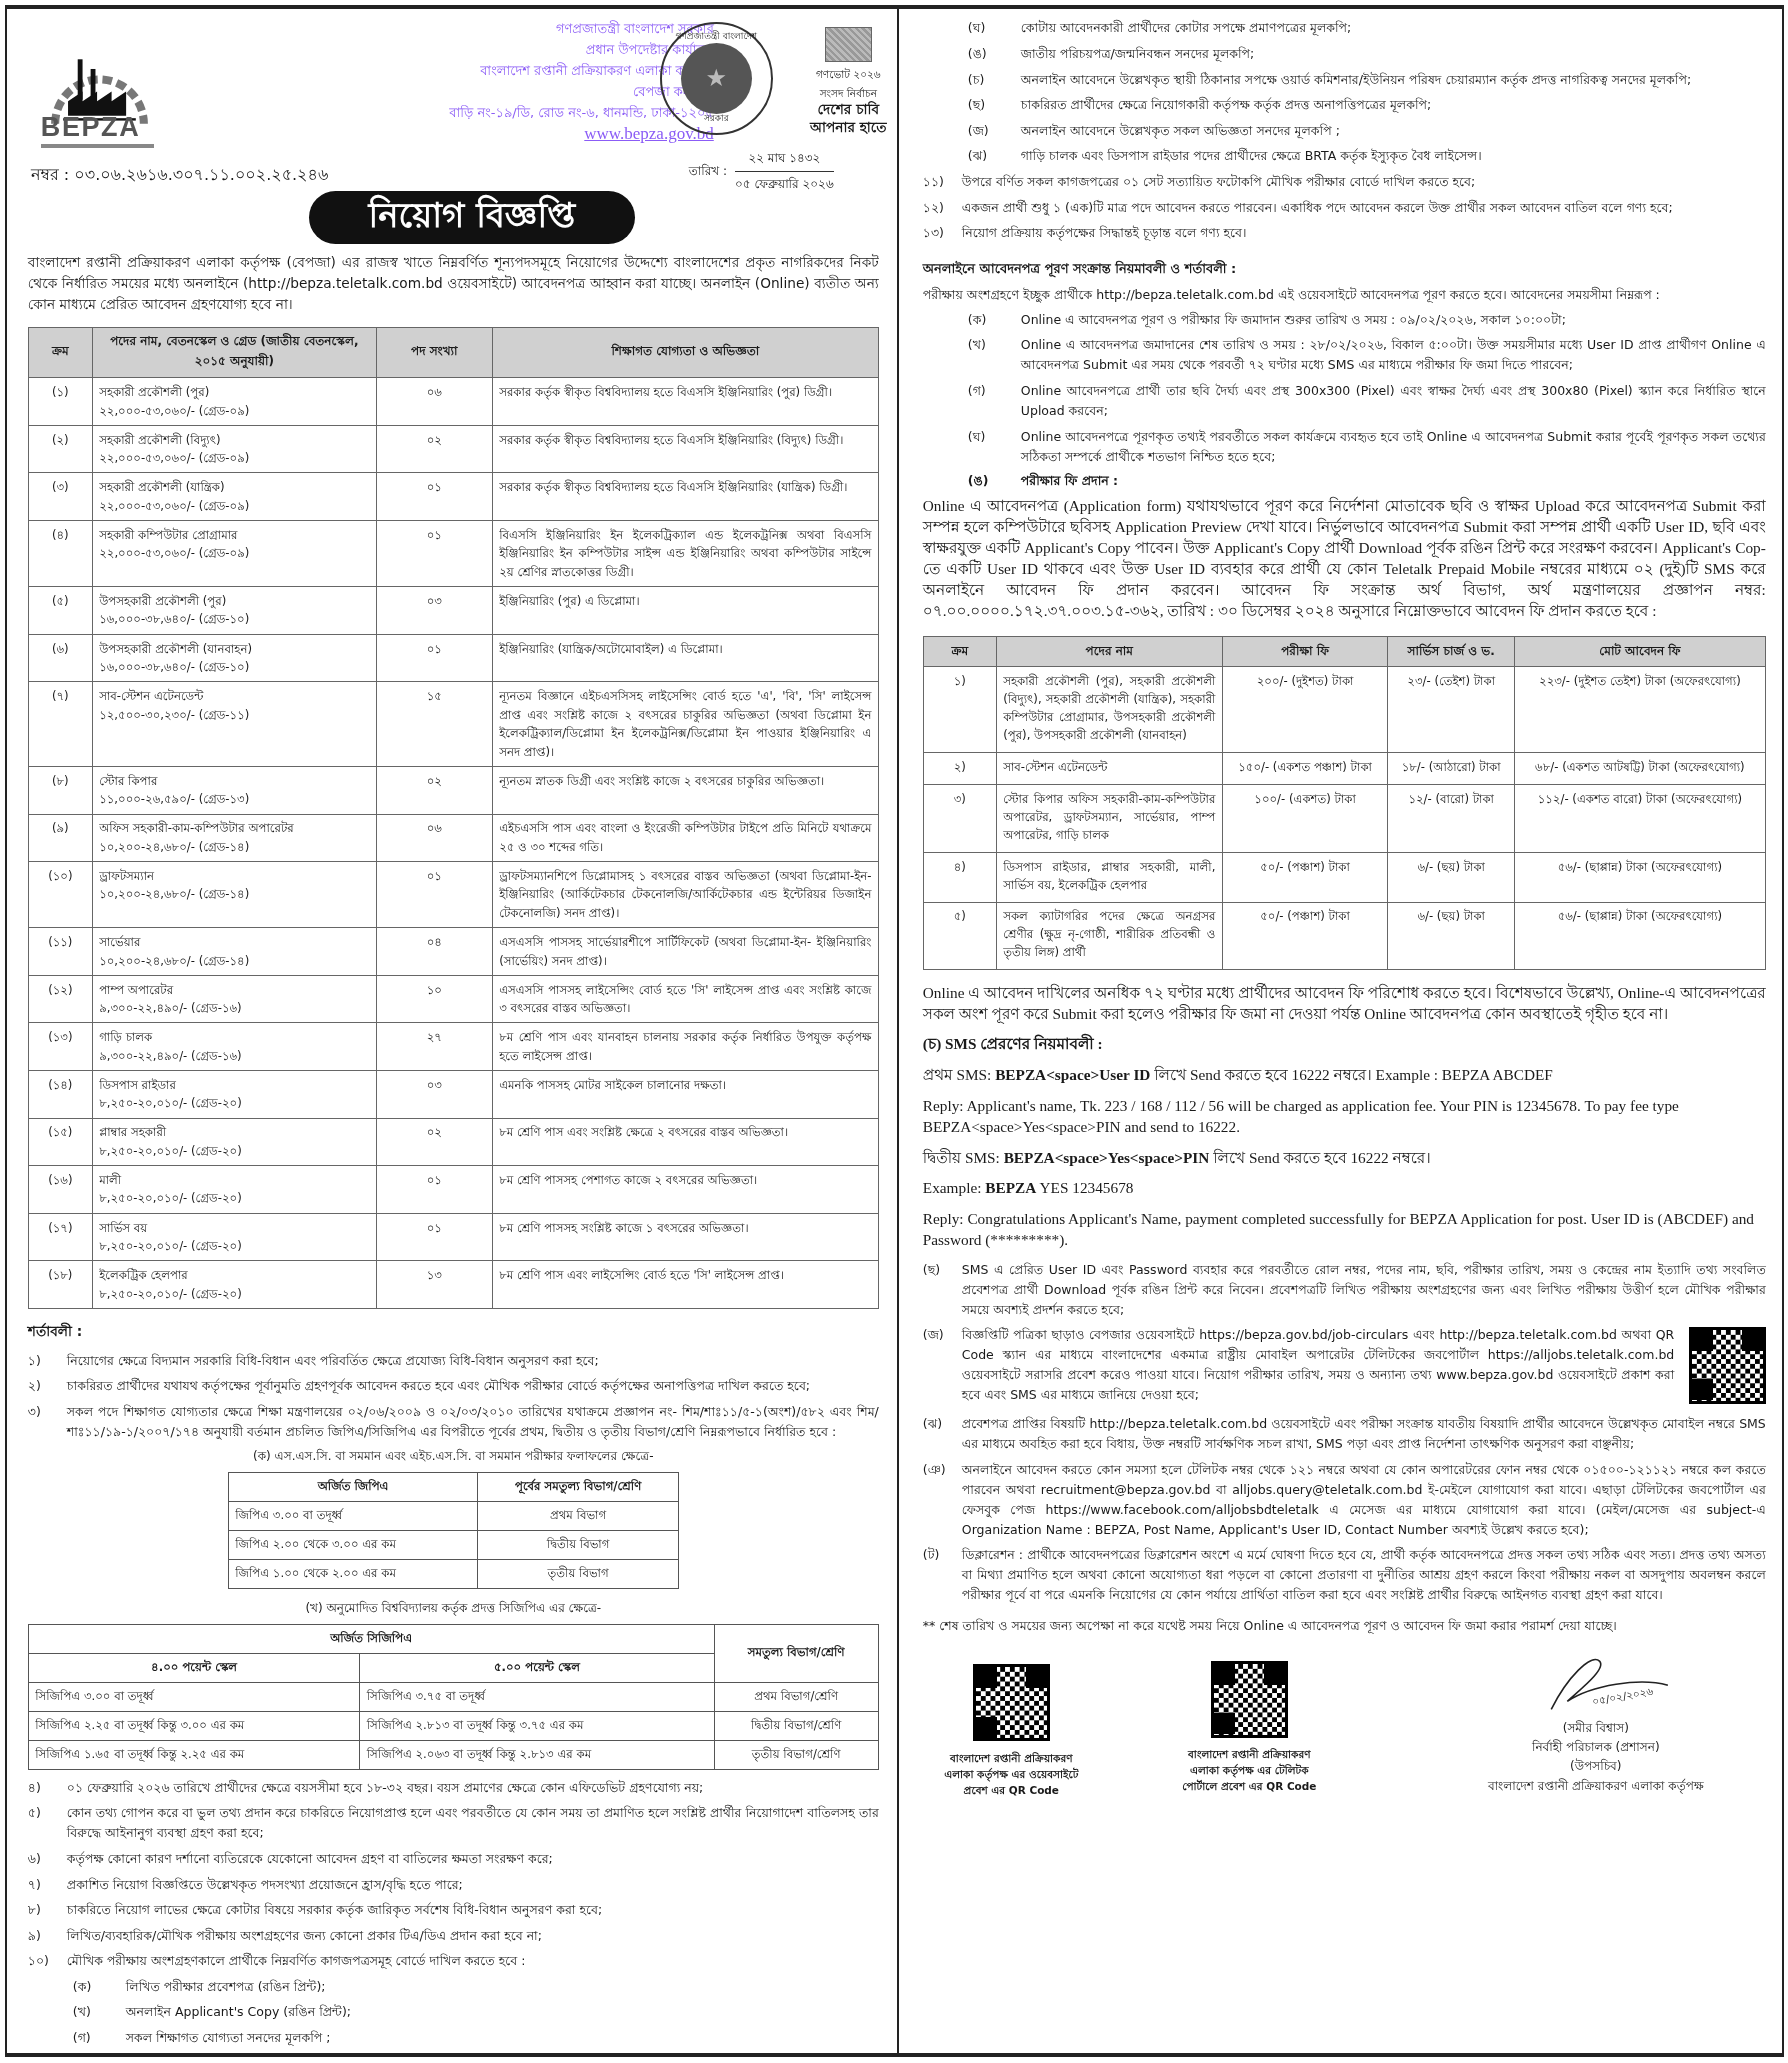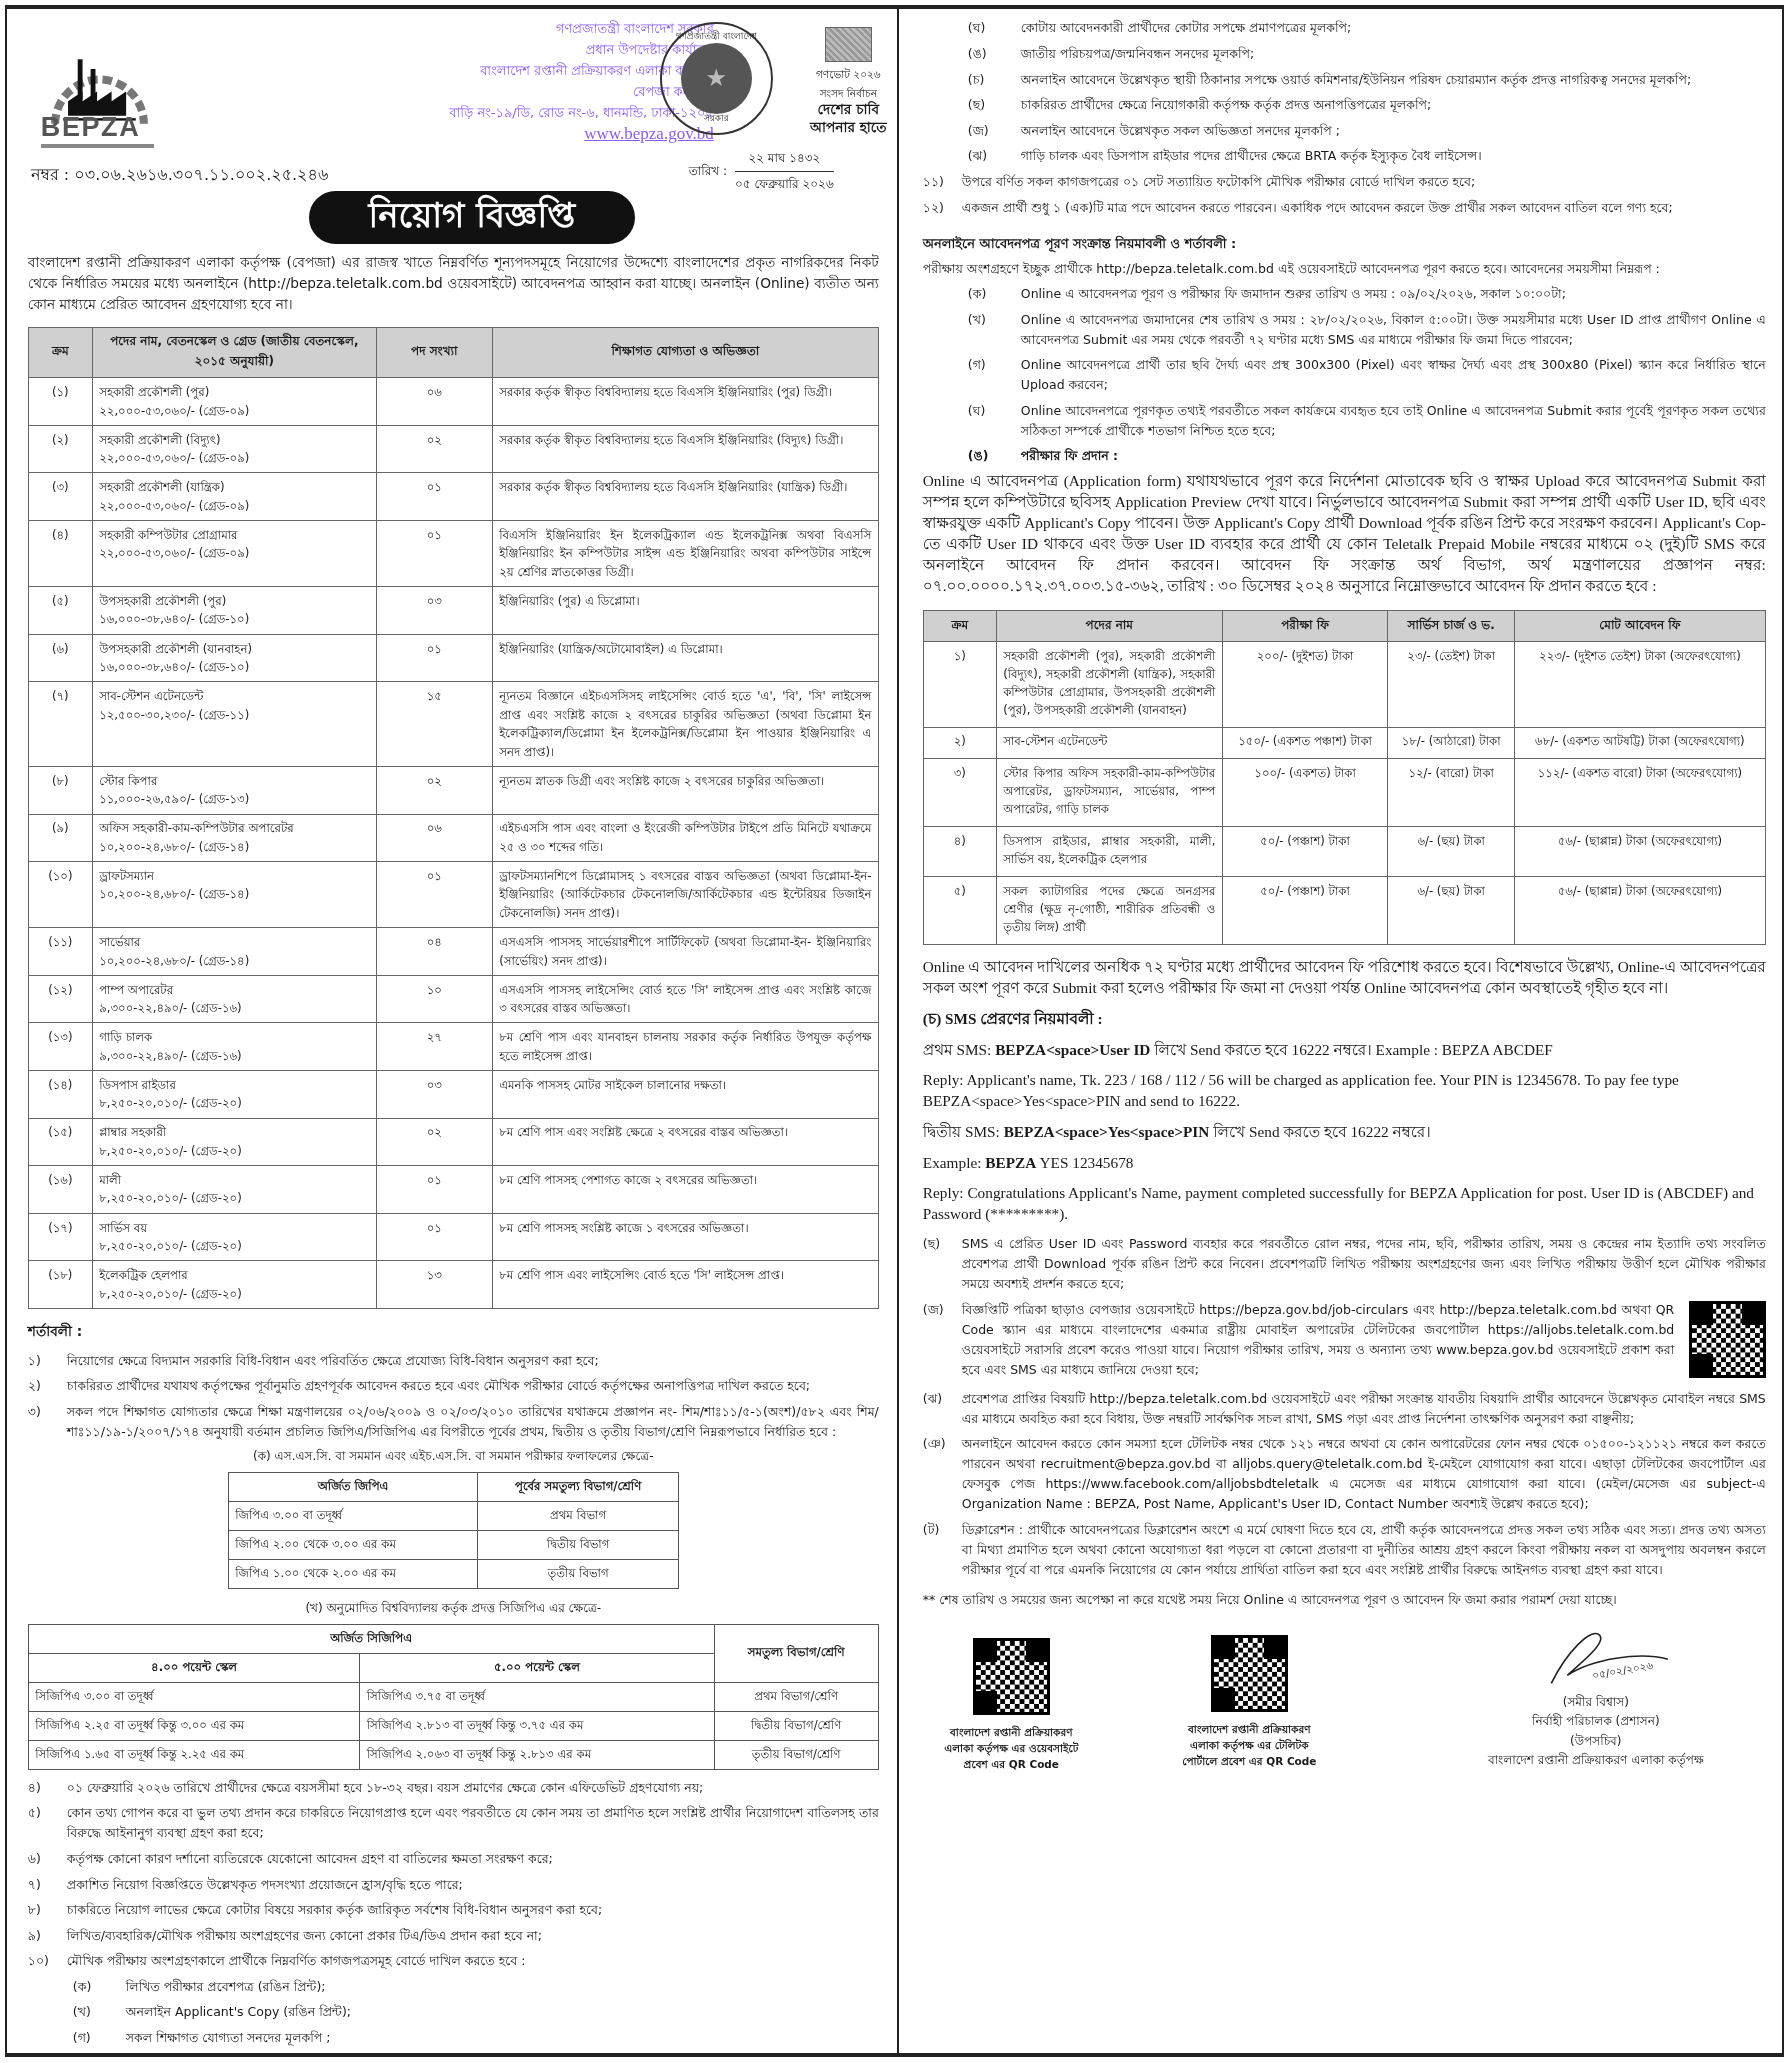--- a/index.html
+++ b/index.html
@@ -459,20 +459,24 @@
       </ul>
     <ul class="rterms" id="terms-c">
         <li>
           <span class="num">১১)</span>
           <span style="flex:1;text-align:justify">উপরে বর্ণিত সকল কাগজপত্রের ০১ সেট সত্যায়িত ফটোকপি মৌখিক পরীক্ষার বোর্ডে দাখিল করতে হবে;</span>
         </li>
         <li>
           <span class="num">১২)</span>
           <span style="flex:1;text-align:justify">একজন প্রার্থী শুধু ১ (এক)টি মাত্র পদে আবেদন করতে পারবেন। একাধিক পদে আবেদন করলে উক্ত প্রার্থীর সকল আবেদন বাতিল বলে গণ্য হবে;</span>
         </li>
+        <li>
+          <span class="num">১৩)</span>
+          <span style="flex:1;text-align:justify">নিয়োগ প্রক্রিয়ায় কর্তৃপক্ষের সিদ্ধান্তই চূড়ান্ত বলে গণ্য হবে।</span>
+        </li>
       </ul>
 
     <div class="r-head">অনলাইনে আবেদনপত্র পূরণ সংক্রান্ত নিয়মাবলী ও শর্তাবলী :</div>
     <p class="para">পরীক্ষায় অংশগ্রহণে ইচ্ছুক প্রার্থীকে http://bepza.teletalk.com.bd এই ওয়েবসাইটে আবেদনপত্র পূরণ করতে হবে। আবেদনের সময়সীমা নিম্নরূপ :</p>
     <ul class="rterms sub" id="online-items" style="margin-top:4.8px">
         <li>
           <span class="num">(ক)</span>
           <span style="flex:1;text-align:justify">Online এ আবেদনপত্র পূরণ ও পরীক্ষার ফি জমাদান শুরুর তারিখ ও সময় : ০৯/০২/২০২৬, সকাল ১০:০০টা;</span>
         </li>
         <li>

